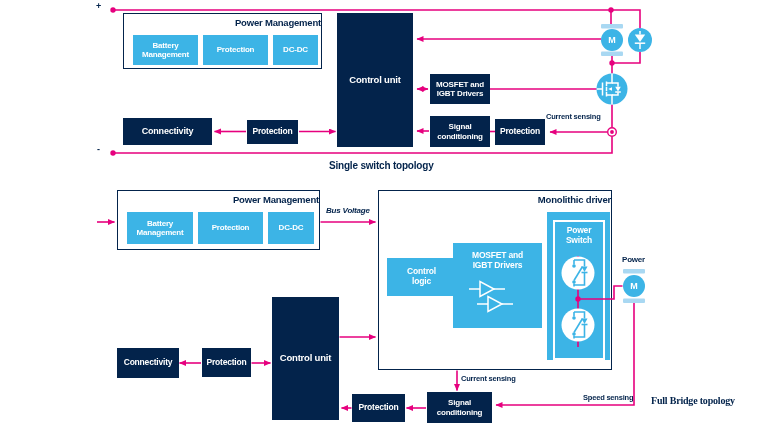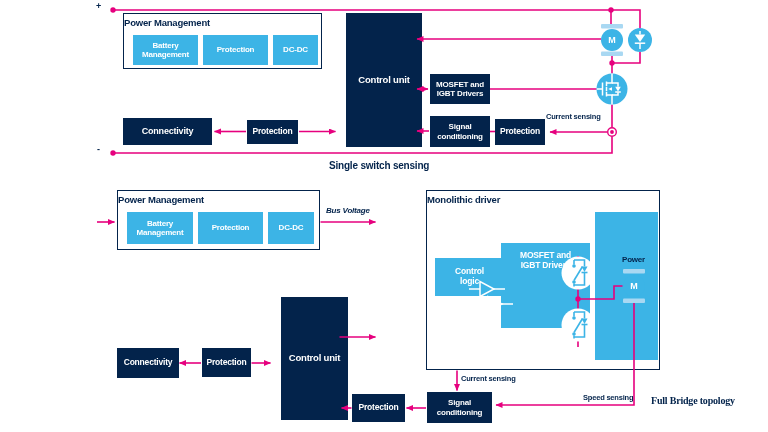--- a/index.html
+++ b/index.html
@@ -4,24 +4,24 @@
 <style>
   html,body{margin:0;padding:0;background:#fff;}
   #canvas{position:relative;width:768px;height:432px;background:#fff;overflow:hidden;
           font-family:"Liberation Sans",sans-serif;letter-spacing:-0.2px;}
   .abs{position:absolute;box-sizing:border-box;}
   .frame{background:#fff;border:1.5px solid #03234b;z-index:1;}
   .navybox{background:#03234b;color:#fff;display:flex;align-items:center;justify-content:center;
            text-align:center;font-weight:bold;z-index:1;line-height:1.15;}
   .bluebox{background:#3cb4e6;color:#fff;display:flex;align-items:center;justify-content:center;
            text-align:center;font-weight:bold;z-index:2;line-height:1.15;}
-  .title{position:absolute;left:0;right:0;top:3px;text-align:left;color:#03234b;
+  .title{position:absolute;left:0;right:0;top:3px;text-align:right;color:#03234b;
          font-weight:bold;font-size:9.5px;z-index:2;}
   .lbl{position:absolute;color:#03234b;font-weight:bold;z-index:3;white-space:nowrap;}
-  .f8{font-size:8px;}.f85{font-size:8.5px;}.f9{font-size:9px;}.f95{font-size:9.5px;margin-left:9px;}.f75{font-size:7.5px;}
+  .f8{font-size:8px;}.f85{font-size:8.5px;}.f9{font-size:9px;}.f95{font-size:9.5px;}.f75{font-size:7.5px;}
   .cap{font-size:10px;}
   #overlay{position:absolute;left:0;top:0;z-index:5;pointer-events:none;}
   .w{stroke:#e6007e;stroke-width:1.6;fill:none;}
   .wt{stroke:#fff;stroke-width:1.5;fill:none;}
   .bg{stroke:#3cb4e6;stroke-width:1.6;fill:none;}
   .mtext{font-family:"Liberation Sans",sans-serif;font-weight:bold;font-size:9px;fill:#fff;text-anchor:middle;}
 </style>
 </head>
 <body>
 
@@ -40,40 +40,43 @@
   <div class="abs navybox f95" style="left:337px;top:13px;width:76px;height:134px;">Control unit</div>
 
   <div class="abs navybox f8" style="left:430px;top:74px;width:60px;height:30px;">MOSFET and IGBT Drivers</div>
   <div class="abs navybox f8" style="left:430px;top:116px;width:60px;height:31px;">Signal conditioning</div>
   <div class="abs navybox f85" style="left:495px;top:119px;width:50px;height:26px;">Protection</div>
 
   <div class="abs navybox f9" style="left:123px;top:118px;width:89px;height:27px;">Connectivity</div>
   <div class="abs navybox f85" style="left:247px;top:120px;width:51px;height:24px;">Protection</div>
 
   <span class="lbl f75" style="left:546px;top:112px;">Current sensing</span>
-  <span class="lbl cap" style="left:329px;top:160px;">Single switch sensing</span>
+  <span class="lbl cap" style="left:329px;top:160px;">Single switch topology</span>
 
   <div class="abs frame" style="left:117px;top:190px;width:203px;height:60px;">
     <div class="title">Power Management</div>
     <div class="abs bluebox f8" style="left:9px;top:21px;width:66px;height:32px;">Battery Management</div>
     <div class="abs bluebox f8" style="left:80px;top:21px;width:65px;height:32px;">Protection</div>
     <div class="abs bluebox f8" style="left:150px;top:21px;width:46px;height:32px;">DC-DC</div>
   </div>
 
   <span class="lbl f8" style="left:326px;top:206px;font-style:italic;">Bus Voltage</span>
 
-  <div class="abs frame" style="left:378px;top:190px;width:234px;height:180px;margin-left:48px;">
+  <div class="abs frame" style="left:378px;top:190px;width:234px;height:180px;">
     <div class="title">Monolithic driver</div>
     <div class="abs bluebox f85" style="left:8px;top:67px;width:69px;height:38px;">
         <span style="width:36px;">Control logic</span>
       </div>
     <div class="abs bluebox f85" style="left:74px;top:52px;width:89px;height:85px;align-items:flex-start;">
         <span style="width:60px;padding-top:8px;">MOSFET and IGBT Drivers</span>
       </div>
     <div class="abs" style="left:168px;top:21px;width:63px;height:148px;background:#3cb4e6;z-index:1;"></div>
+    <div class="abs bluebox f85" style="left:174px;top:29px;width:52px;height:140px;border:2px solid #fff;align-items:flex-start;">
+        <span style="width:40px;padding-top:4px;">Power Switch</span>
+      </div>
   </div>
 
   <span class="lbl f8" style="left:622px;top:255px;">Power</span>
 
   <div class="abs navybox f95" style="left:272px;top:297px;width:67px;height:123px;">Control unit</div>
   <div class="abs navybox f85" style="left:117px;top:348px;width:62px;height:30px;">Connectivity</div>
   <div class="abs navybox f85" style="left:202px;top:348px;width:49px;height:29px;">Protection</div>
   <div class="abs navybox f85" style="left:352px;top:394px;width:53px;height:28px;">Protection</div>
   <div class="abs navybox f8" style="left:427px;top:392px;width:65px;height:31px;">Signal conditioning</div>
 

